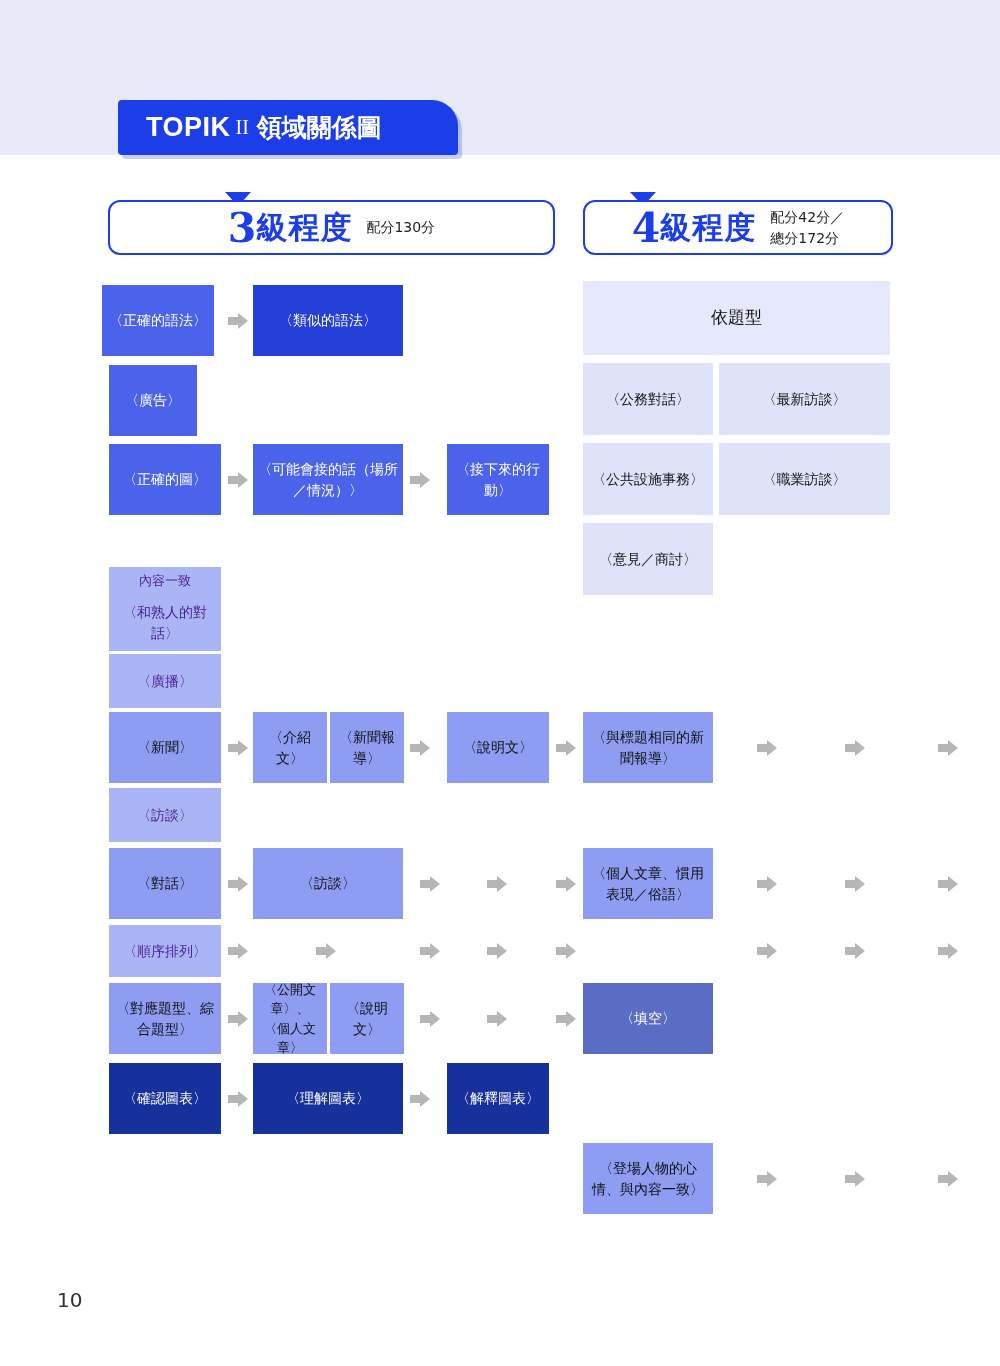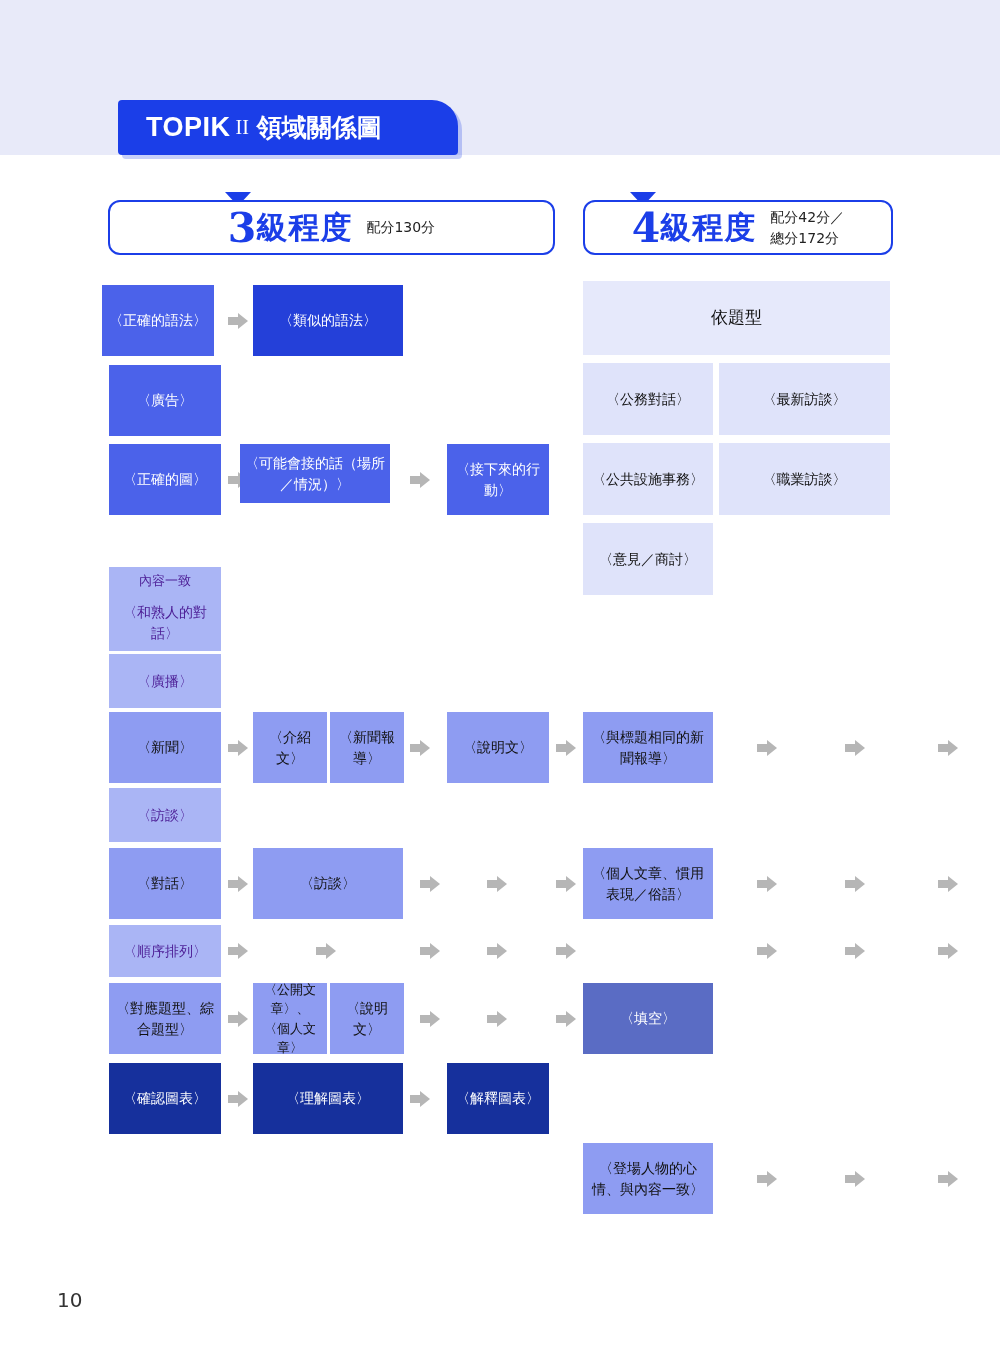--- a/index.html
+++ b/index.html
@@ -196,28 +196,28 @@
 
   <div class="node n-faint" style="left:583px; top:523px; width:130px; height:72px;">〈意見／商討〉</div>
 
   <div class="node n-mid" style="left:102px; top:285px; width:112px; height:71px;">〈正確的語法〉</div>
   <div class="arrow" style="left:228px; top:313px;">
     <div class="tail"></div>
       <div class="head"></div>
   </div>
   <div class="node n-dark" style="left:253px; top:285px; width:150px; height:71px;">〈類似的語法〉</div>
 
-  <div class="node n-mid" style="left:109px; top:365px; width:112px; height:71px;">〈廣告〉</div>
+  <div class="node n-mid" style="left:109px; top:365px; width:88px; height:71px;">〈廣告〉</div>
 
   <div class="node n-mid" style="left:109px; top:444px; width:112px; height:71px;">〈正確的圖〉</div>
   <div class="arrow" style="left:228px; top:472px;">
     <div class="tail"></div>
       <div class="head"></div>
   </div>
-  <div class="node n-mid" style="left:240px; top:444px; width:150px; height:59px;">〈可能會接的話（場所／情況）〉</div>
+  <div class="node n-mid" style="left:253px; top:444px; width:150px; height:71px;">〈可能會接的話（場所／情況）〉</div>
   <div class="arrow" style="left:410px; top:472px;">
     <div class="tail"></div>
       <div class="head"></div>
   </div>
   <div class="node n-mid" style="left:447px; top:444px; width:102px; height:71px;">〈接下來的行動〉</div>
 
   <div class="node n-pale" style="left:109px; top:567px; width:112px; height:28px; font-size:13px;">內容一致</div>
   <div class="node n-pale" style="left:109px; top:595px; width:112px; height:56px; font-size:14px;">〈和熟人的對話〉</div>
 
   <div class="node n-pale" style="left:109px; top:654px; width:112px; height:54px;">〈廣播〉</div>

